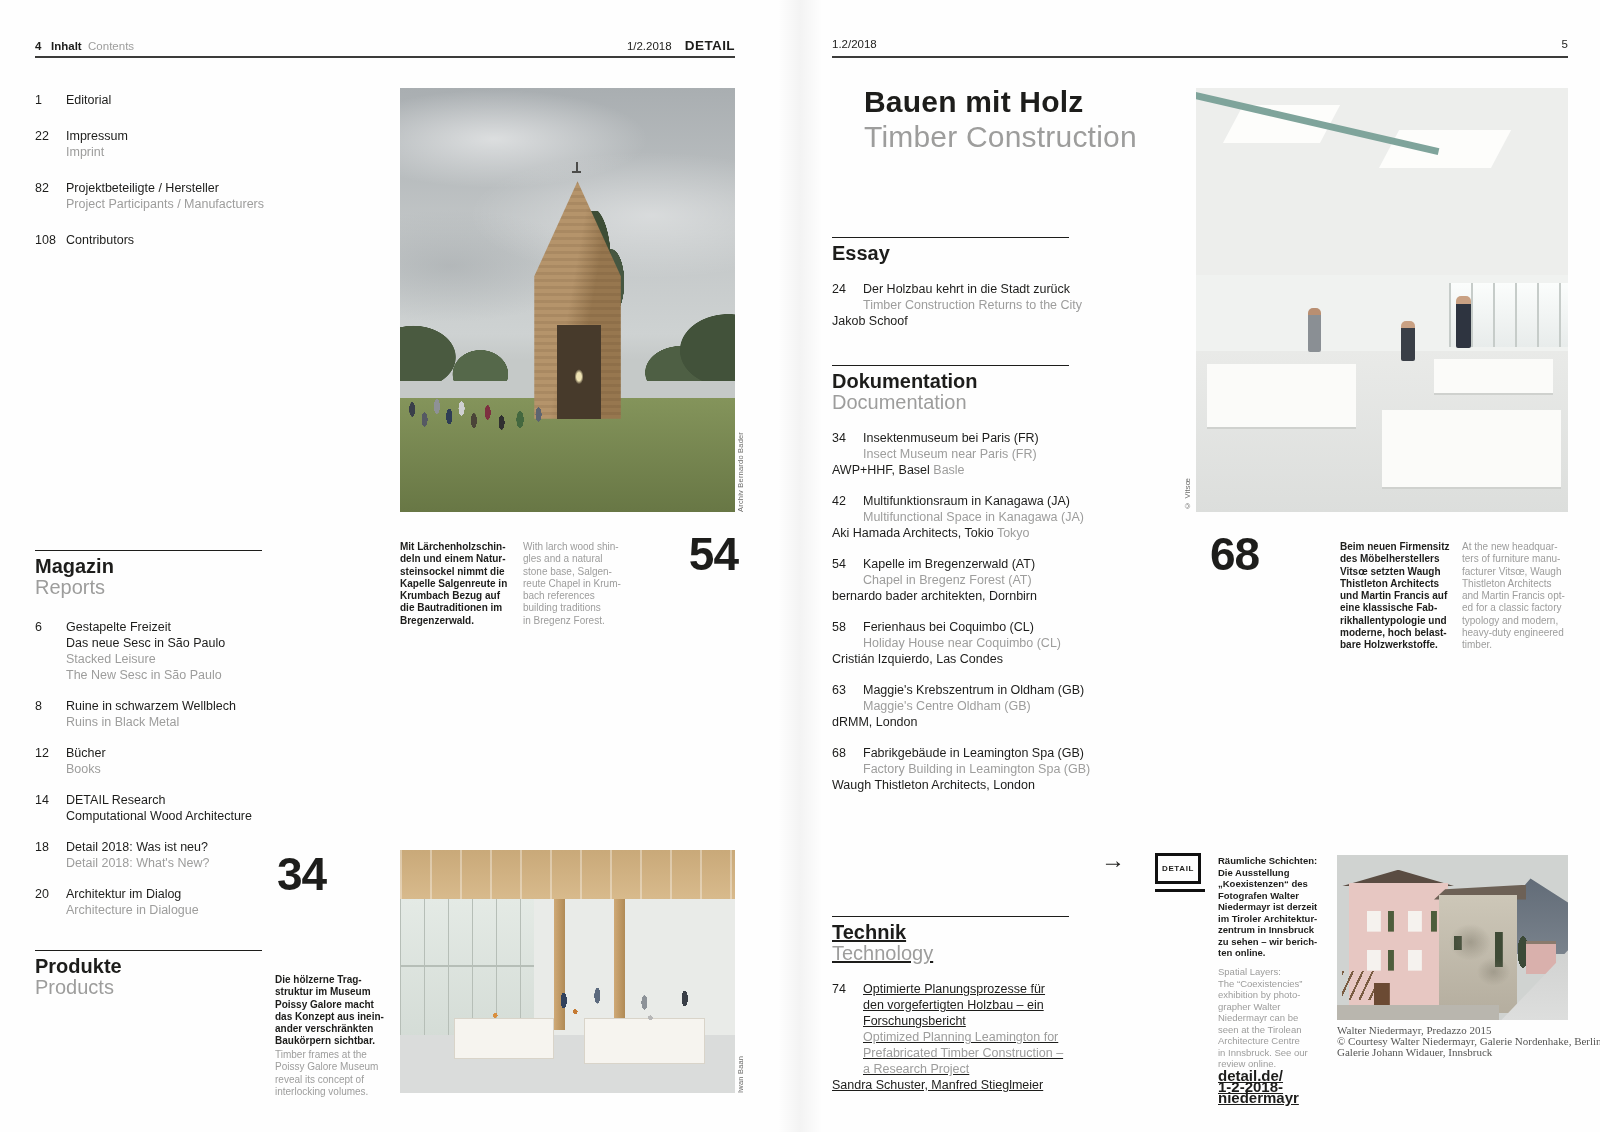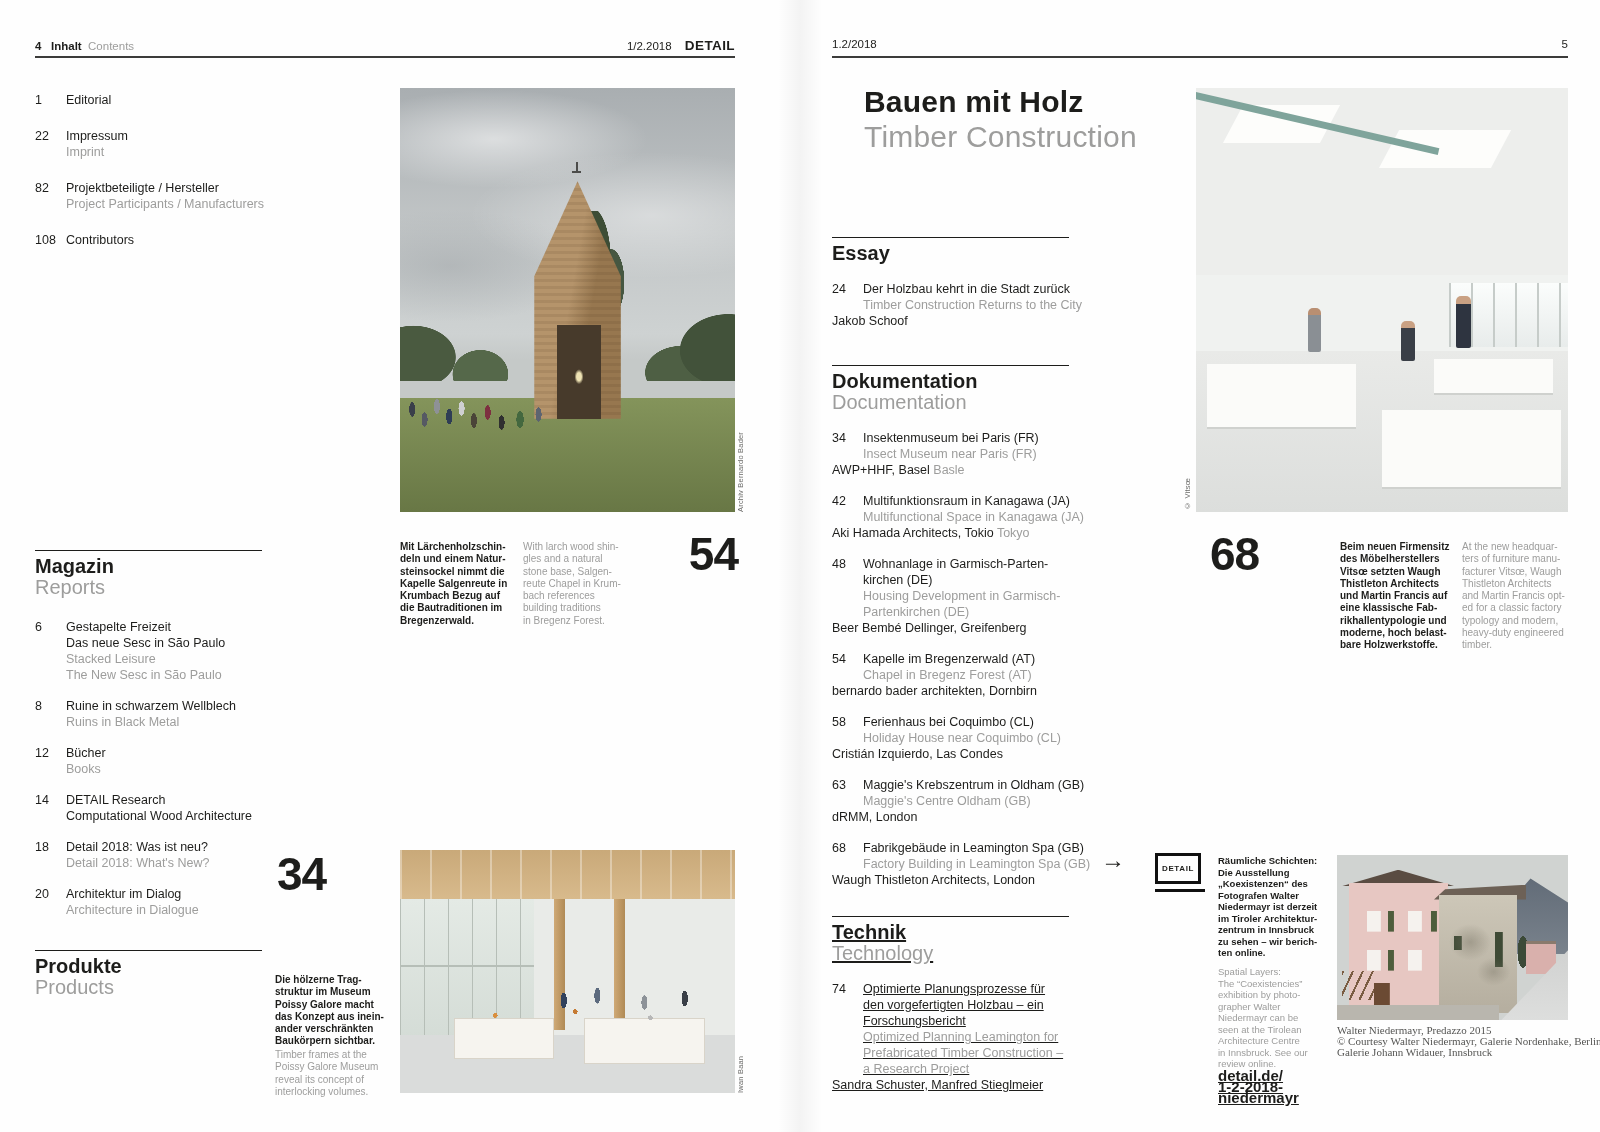--- a/index.html
+++ b/index.html
@@ -369,30 +369,20 @@
         </div>
         <div class="toc-item">
           <span class="pg de">42</span>
           <div class="lines">
             <div class="ln de">Multifunktionsraum in Kanagawa (JA)</div>
             <div class="ln en">Multifunctional Space in Kanagawa (JA)</div>
           </div>
           <div class="byline"><span class="de">Aki Hamada Architects, Tokio</span><span class="en"> Tokyo</span></div>
         </div>
         <div class="toc-item">
-          <span class="pg de">48</span>
-          <div class="lines">
-            <div class="ln de">Wohnanlage in Garmisch-Parten-</div>
-            <div class="ln de">kirchen (DE)</div>
-            <div class="ln en">Housing Development in Garmisch-</div>
-            <div class="ln en">Partenkirchen (DE)</div>
-          </div>
-          <div class="byline"><span class="de">Beer Bembé Dellinger, Greifenberg</span></div>
-        </div>
-        <div class="toc-item">
           <span class="pg de">54</span>
           <div class="lines">
             <div class="ln de">Kapelle im Bregenzerwald (AT)</div>
             <div class="ln en">Chapel in Bregenz Forest (AT)</div>
           </div>
           <div class="byline"><span class="de">bernardo bader architekten, Dornbirn</span></div>
         </div>
         <div class="toc-item">
           <span class="pg de">58</span>
           <div class="lines">

